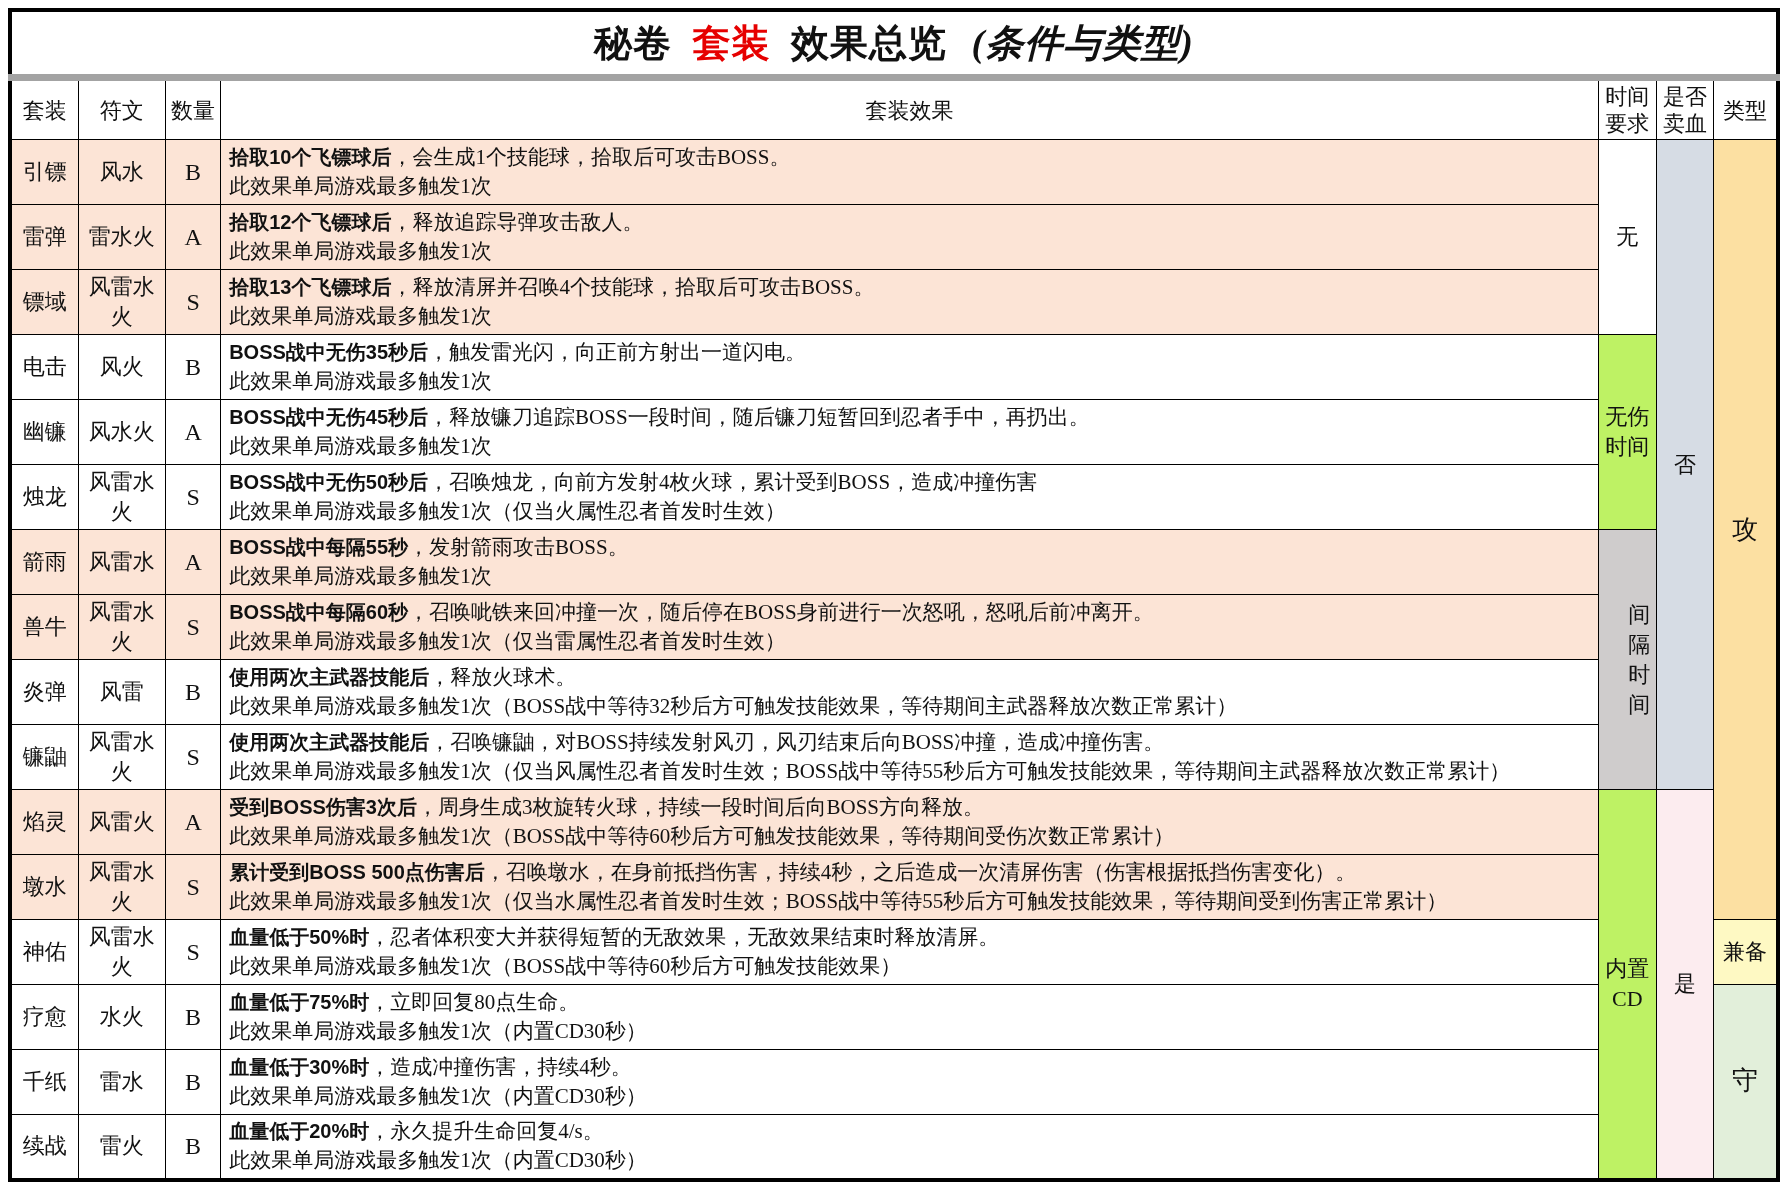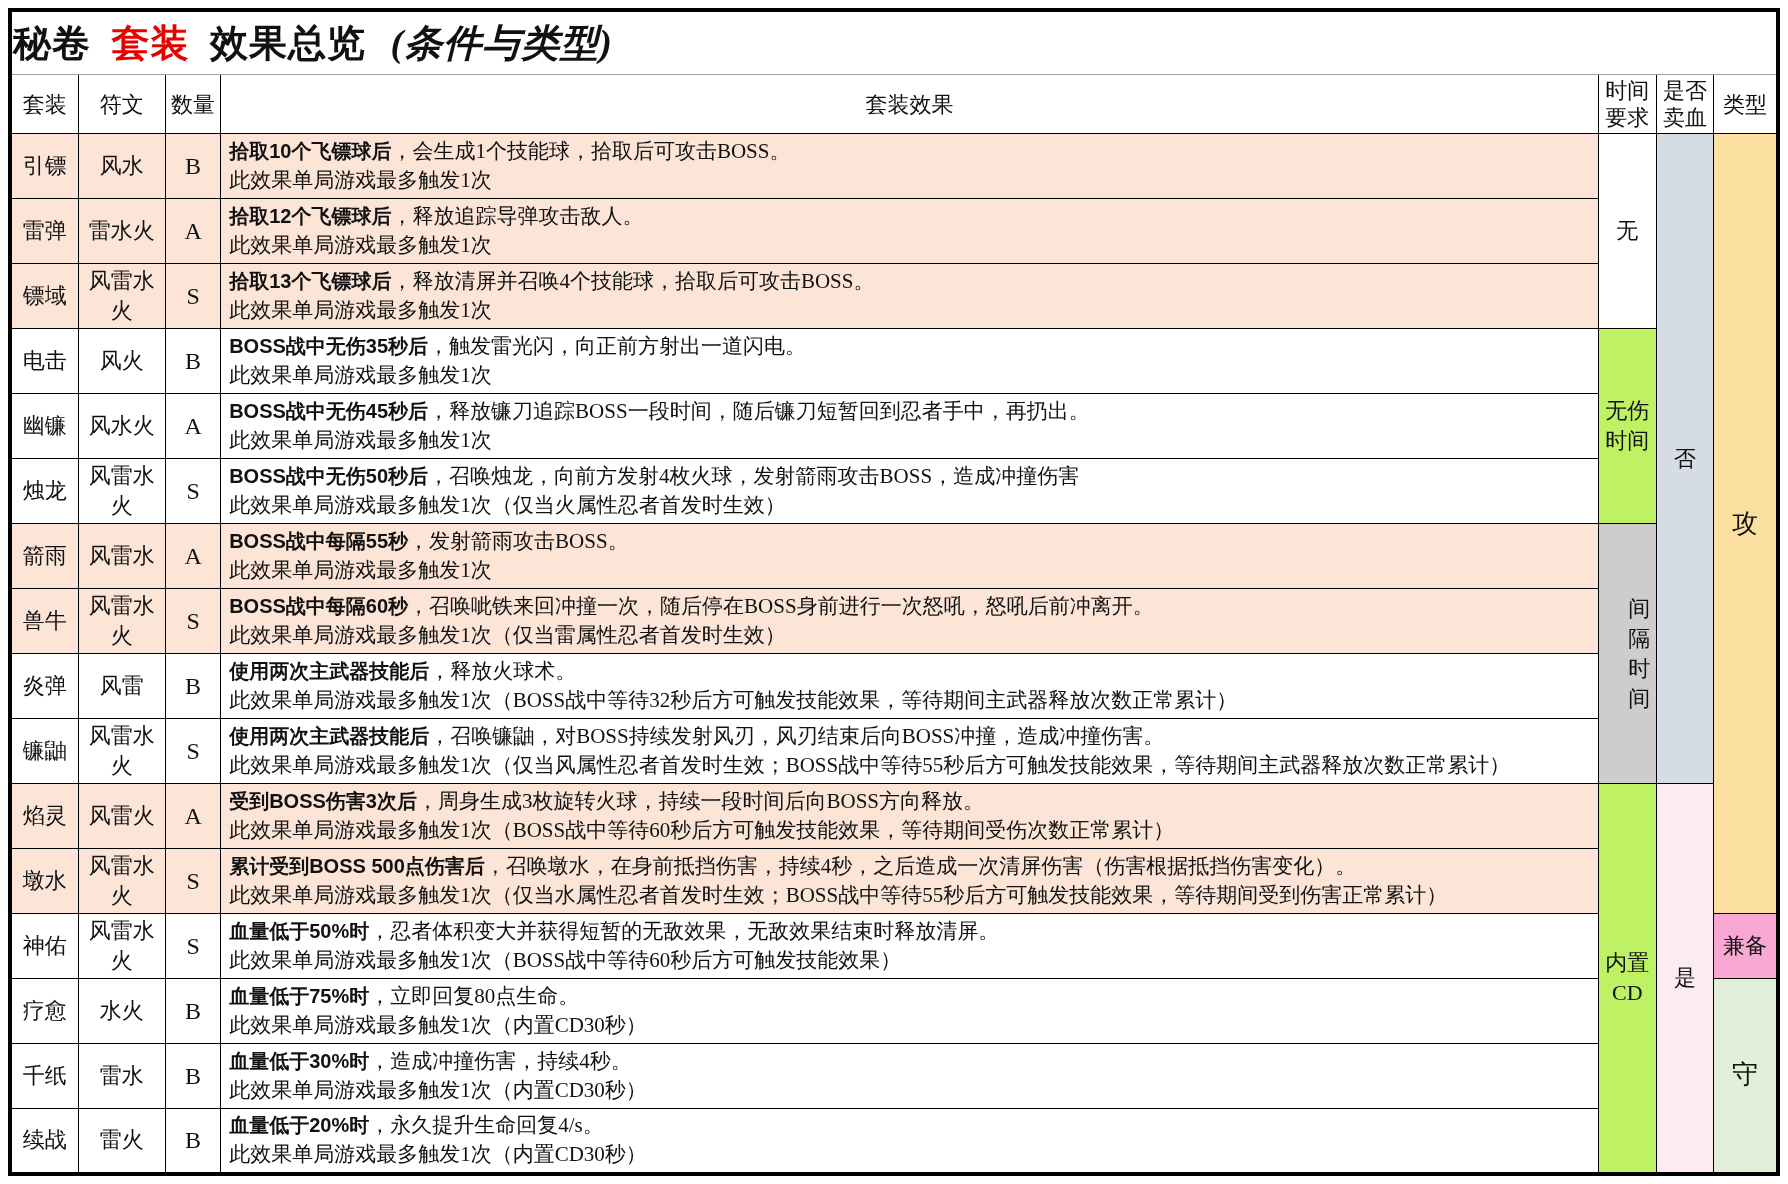--- a/index.html
+++ b/index.html
@@ -1,41 +1,41 @@
 <!DOCTYPE html>
 <html><head>
 <meta charset="utf-8">
 <style>
   html,body{margin:0;padding:0;background:#ffffff;}
   body{width:1788px;height:1184px;font-family:"Liberation Serif","DejaVu Serif",serif;color:#111;}
   .frame{margin:8px 0 0 8px;}
   table{border-collapse:collapse;table-layout:fixed;width:1772px;border:4px solid #000;}
   td{border:1px solid #000;overflow:hidden;}
   tr.data{height:65px;}
-  td.title-cell{height:60px;vertical-align:middle;border-bottom:1px solid #a3a3a3;}
+  td.title-cell{height:60px;text-align:center;vertical-align:middle;border-bottom:7px solid #a3a3a3;}
   .title-text{font-size:38px;font-weight:bold;letter-spacing:1px;white-space:nowrap;}
   .title-text .red{color:#e60000;margin:0 10px;}
   .title-text .paren{font-style:italic;margin-left:14px;}
   td.head{height:56px;text-align:center;vertical-align:middle;font-size:22px;line-height:27px;background:#fff;}
   td.c{text-align:center;vertical-align:middle;font-size:22px;}
   td.count{font-size:24px;}
   td.effect{vertical-align:middle;padding:2px 8px 2px 8px;font-size:21px;}
   td.effect .l1,.effect .l2{line-height:29px;white-space:nowrap;}
   td.effect b{font-weight:bold;font-family:"Liberation Sans","DejaVu Sans",sans-serif;font-size:20px;}
   tr.pink td.band{background:#fce4d6;}
   tr.white td.band{background:#ffffff;}
   td.m{ text-align:center;vertical-align:middle;font-size:22px;line-height:30px;padding:0 4px;}
   td.time-none{background:#ffffff;}
   td.time-nohit{background:#bef264;}
   td.time-interval{background:#cfcccc;padding-left:28px;}
   td.time-cd{background:#bef264;}
   td.blood-no{background:#d6dce4;}
   td.blood-yes{background:#fcecef;}
   td.type-atk{background:#fce0a2;font-size:26px;}
-  td.type-both{background:#f9a8d4;}
+  td.type-both{background:#fef9c3;}
   td.type-def{background:#e2efda;font-size:26px;}
 </style>
 </head>
 <body>
 
 <div class="frame">
 <table>
   <colgroup>
     <col style="width:68px">
         <col style="width:87px">
@@ -120,21 +120,21 @@
       <div class="l1"><b>BOSS战中无伤45秒后</b><span>，释放镰刀追踪BOSS一段时间，随后镰刀短暂回到忍者手中，再扔出。</span></div>
       <div class="l2">此效果单局游戏最多触发1次</div>
     </td>
   </tr>
 
   <tr class="data white">
     <td class="c band">烛龙</td>
     <td class="c band">风雷水火</td>
     <td class="c band count">S</td>
     <td class="effect band">
-      <div class="l1"><b>BOSS战中无伤50秒后</b><span>，召唤烛龙，向前方发射4枚火球，发射箭雨攻击BOSS，造成冲撞伤害</span></div>
+      <div class="l1"><b>BOSS战中无伤50秒后</b><span>，召唤烛龙，向前方发射4枚火球，累计受到BOSS，造成冲撞伤害</span></div>
       <div class="l2">此效果单局游戏最多触发1次（仅当火属性忍者首发时生效）</div>
     </td>
   </tr>
 
   <tr class="data pink">
     <td class="c band">箭雨</td>
     <td class="c band">风雷水</td>
     <td class="c band count">A</td>
     <td class="effect band">
       <div class="l1"><b>BOSS战中每隔55秒</b><span>，发射箭雨攻击BOSS。</span></div>

